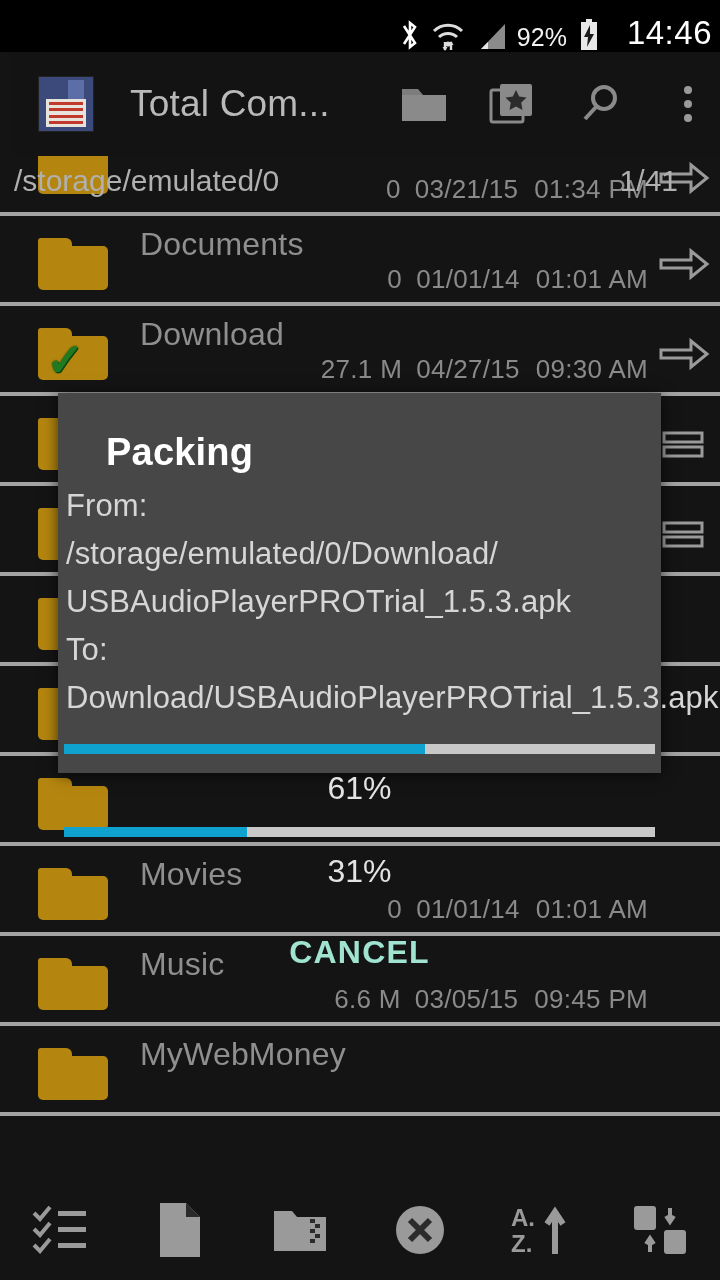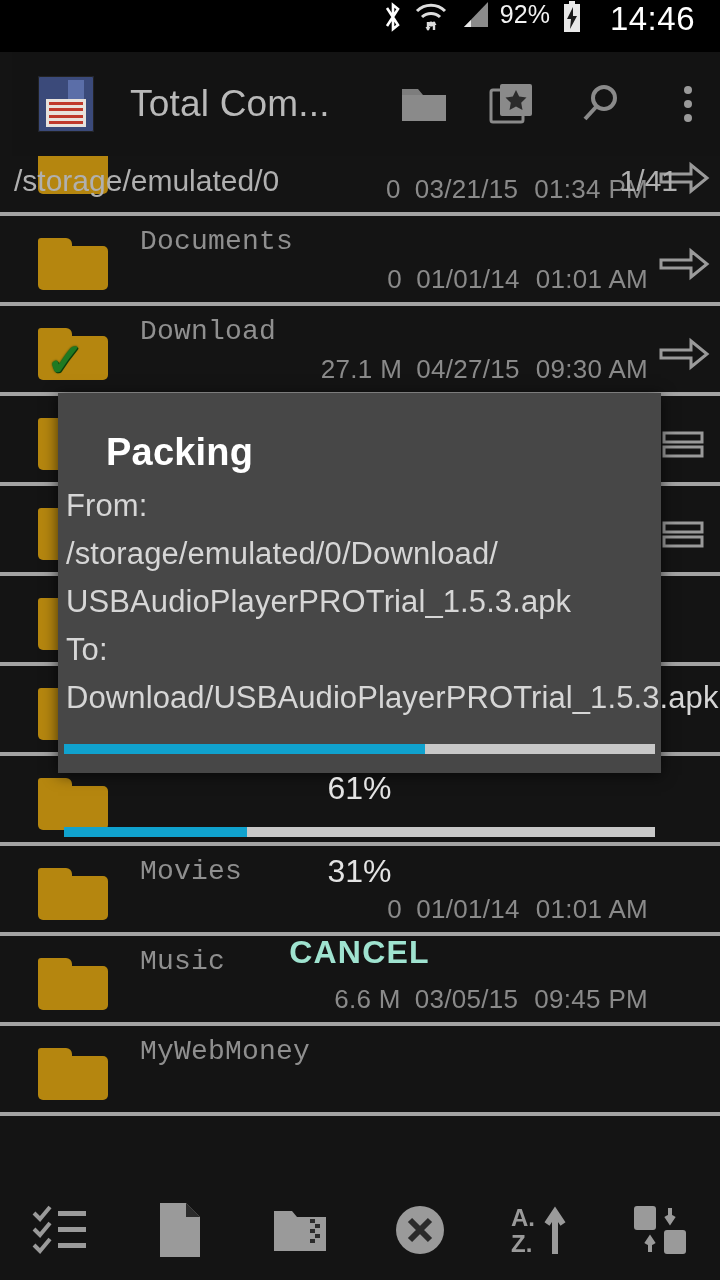--- a/index.html
+++ b/index.html
@@ -7,22 +7,22 @@
     width: 720px; height: 1280px;
     background: #0d0d0d;
     font-family: "Liberation Sans", sans-serif;
     overflow: hidden;
   }
   #screen { position: relative; width: 720px; height: 1280px; background: #141414; }
 
   
   .statusbar {
     position: absolute; top: 0; left: 0; width: 720px; height: 52px;
-    background: #000; display: flex; align-items: flex-start; justify-content: flex-end;
-    padding-right: 25px; gap: 10px;
+    background: #000; display: flex; align-items: flex-end; justify-content: flex-end;
+    padding-right: 8px; gap: 10px;
   }
   .sb-icon { display: flex; align-items: center; justify-content: center; }
   .sb-pct { color: #f2f2f2; font-size: 25px; font-weight: 400; }
   .sb-clock { color: #ffffff; font-size: 33px; letter-spacing: .5px; margin-left: 16px; }
 
   
   .appbar {
     position: absolute; top: 52px; left: 0; width: 720px; height: 104px;
     background: #131313; display: flex; align-items: center; margin-left: 12px;
   }
@@ -51,22 +51,22 @@
   .folder .body-shape {
     position: absolute; left: 0; top: 8px; width: 70px; height: 44px;
     background: #b5860f; border-radius: 2px 5px 5px 5px;
   }
   .folder .check {
     position: absolute; left: 8px; top: 12px; width: 50px; height: 40px;
     color: #1f7a22; font-size: 46px; line-height: 40px; font-weight: bold;
     text-shadow: 0 0 2px #0b3d0c, 1px 1px 0 #0b3d0c;
   }
   .row .name {
-    position: absolute; left: 140px; top: 10px; color: #8f8f8f; font-size: 28px;
-    letter-spacing: .2px; white-space: nowrap; font-family: Liberation Mono, monospace;
+    position: absolute; left: 140px; top: 10px; color: #8f8f8f; font-size: 32px;
+    letter-spacing: .2px; white-space: nowrap;
   }
   .row .meta {
     position: absolute; right: 72px; top: 48px; color: #8a8a8a; font-size: 26px;
     letter-spacing: .3px; white-space: nowrap;
   }
   .row .meta span { display: inline-block; }
   .row .meta .sz { min-width: 84px; text-align: right; }
   .row .meta .dt { margin-left: 14px; }
   .row .meta .tm { margin-left: 16px; }
   .row .gobtn {

